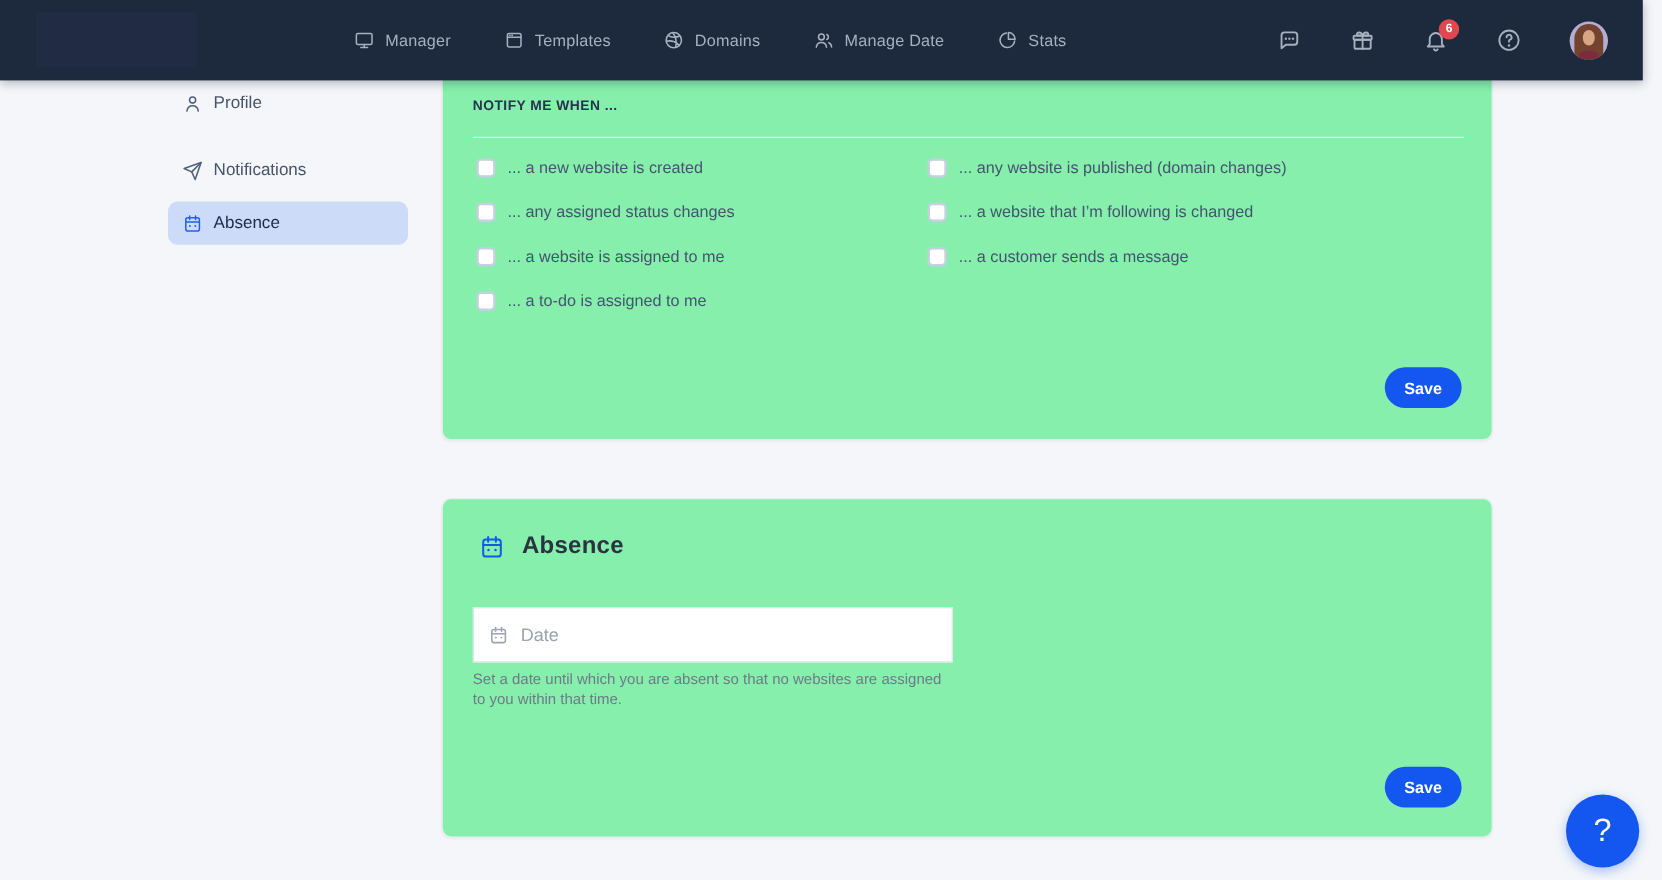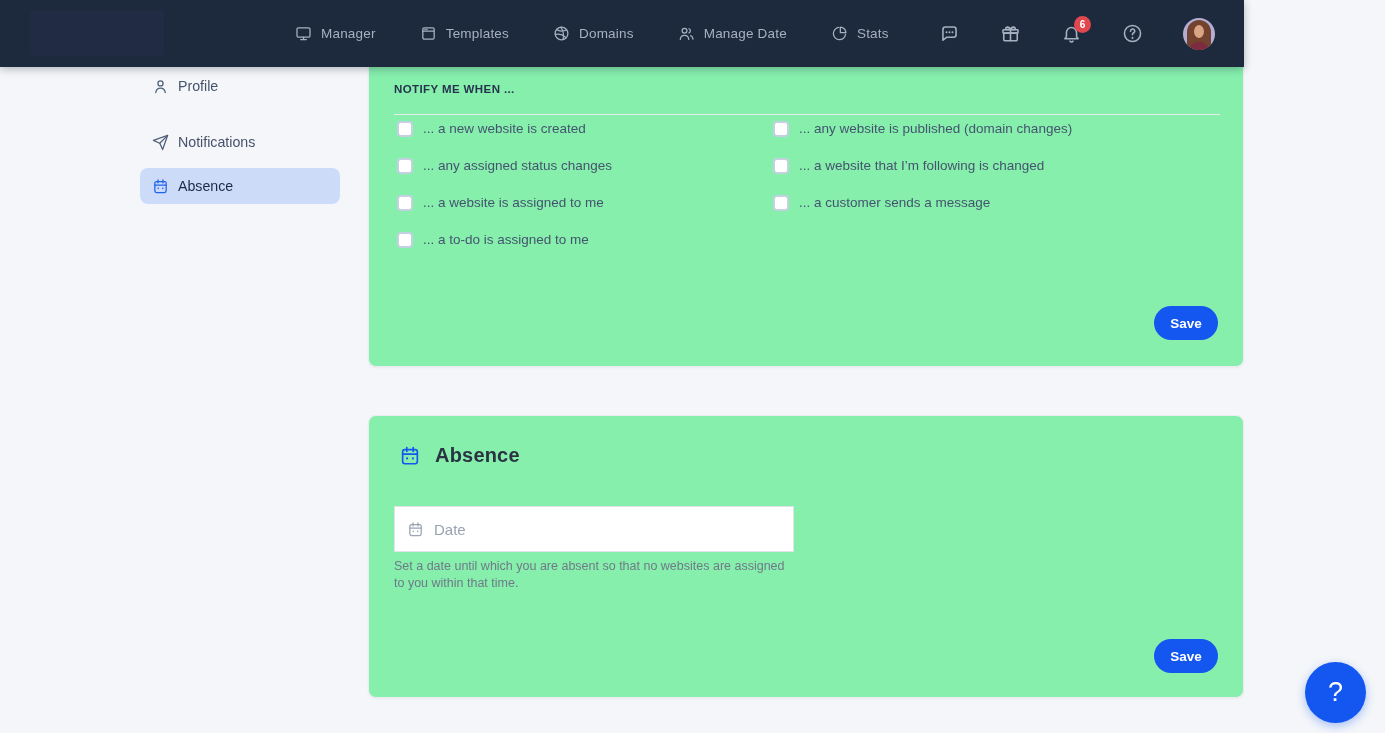--- a/index.html
+++ b/index.html
@@ -1,21 +1,21 @@
 <!DOCTYPE html>
 <html><head>
 <meta charset="utf-8">
 <style>
   * { margin:0; padding:0; box-sizing:border-box; }
   html,body { width:1385px; height:733px; }
   body { font-family:"Liberation Sans", sans-serif; background:#f4f6f9; overflow:hidden; }
   #app { position:relative; width:1385px; height:733px; background:#f4f6f9; overflow:hidden; }
 
   
-  .navbar { position:absolute; left:0; top:0; width:1244px; height:67px; background:#1d2a3e; z-index:20;
+  .navbar { position:absolute; left:0; top:0; width:1369px; height:67px; background:#1d2a3e; z-index:20;
             box-shadow:0 2px 8px rgba(15,25,45,.30); }
   .logo-block { position:absolute; left:30px; top:10px; width:134px; height:46px; background:#222b44; border-radius:2px; cursor:pointer; }
   .nav-menu { position:absolute; left:295px; top:0; height:67px; display:flex; align-items:center; gap:44px; }
   .nav-item { display:flex; align-items:center; gap:9px; color:#a7b0bf; font-size:13.5px; letter-spacing:.2px; cursor:pointer; white-space:nowrap; }
   .nav-item svg { width:17px; height:17px; }
   .nav-right { position:absolute; right:29px; top:0; height:67px; display:flex; align-items:center; gap:40px; }
   .icon-btn { position:relative; width:21px; height:21px; color:#a7b0bf; cursor:pointer; display:flex; align-items:center; justify-content:center; }
   .icon-btn svg { width:21px; height:21px; }
   .badge { position:absolute; top:-7px; right:-9px; min-width:17px; height:17px; border-radius:9px; background:#e0474e;
            color:#fff; font-size:10px; font-weight:700; display:flex; align-items:center; justify-content:center; padding:0 4px; }
@@ -38,21 +38,21 @@
   .card { position:absolute; left:368px; width:876px; background:#86efac; border:1px solid #eaedf2;
           border-radius:8px; box-shadow:0 1px 2px rgba(16,24,40,.05); }
   .card-notify { top:40px; height:327px; }
   .card-absence { top:415px; height:283px; }
 
   .notify-title { position:absolute; left:25px; top:42px; font-size:11.5px; font-weight:700; letter-spacing:.4px; color:#26334d; }
   .notify-divider { position:absolute; left:25px; top:73px; width:826px; height:1px; background:#e9ecf0; }
   .cb-col { position:absolute; top:80px; display:flex; flex-direction:column; }
   .cb-col-left { left:28px; }
   .cb-col-right { left:404px; }
-  .cb-row { height:37px; display:flex; }
+  .cb-row { height:37px; display:flex; align-items:center; }
   .cb { appearance:none; -webkit-appearance:none; width:16px; height:16px; border:2px solid #c5d0e2; border-radius:4px;
         background:#fff; margin:0 10px 0 0; cursor:pointer; flex-shrink:0; }
   .cb-label { font-size:13.5px; color:#44546f; }
 
   .save-btn { position:absolute; right:25px; width:64px; height:34px; border:none; border-radius:17px; background:#1356f0;
               color:#ffffff; font-family:"Liberation Sans",sans-serif; font-size:13.5px; font-weight:700; cursor:pointer; }
   .card-notify .save-btn { bottom:26px; }
   .card-absence .save-btn { bottom:24px; }
 
   .absence-header { position:absolute; left:30px; top:28px; display:flex; align-items:center; gap:14px; }

